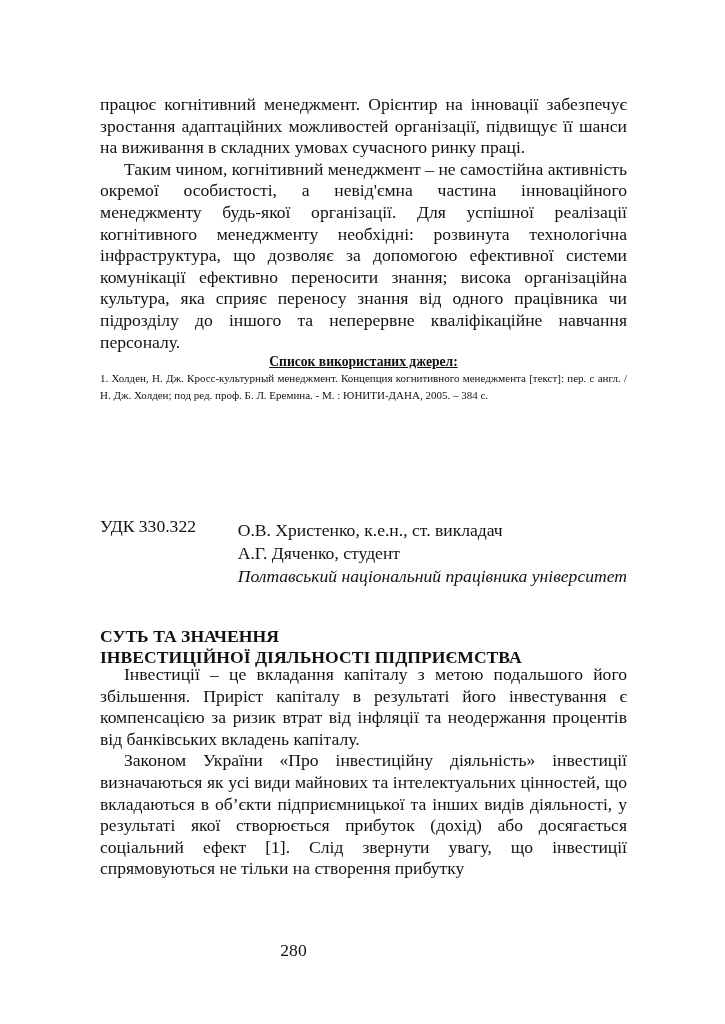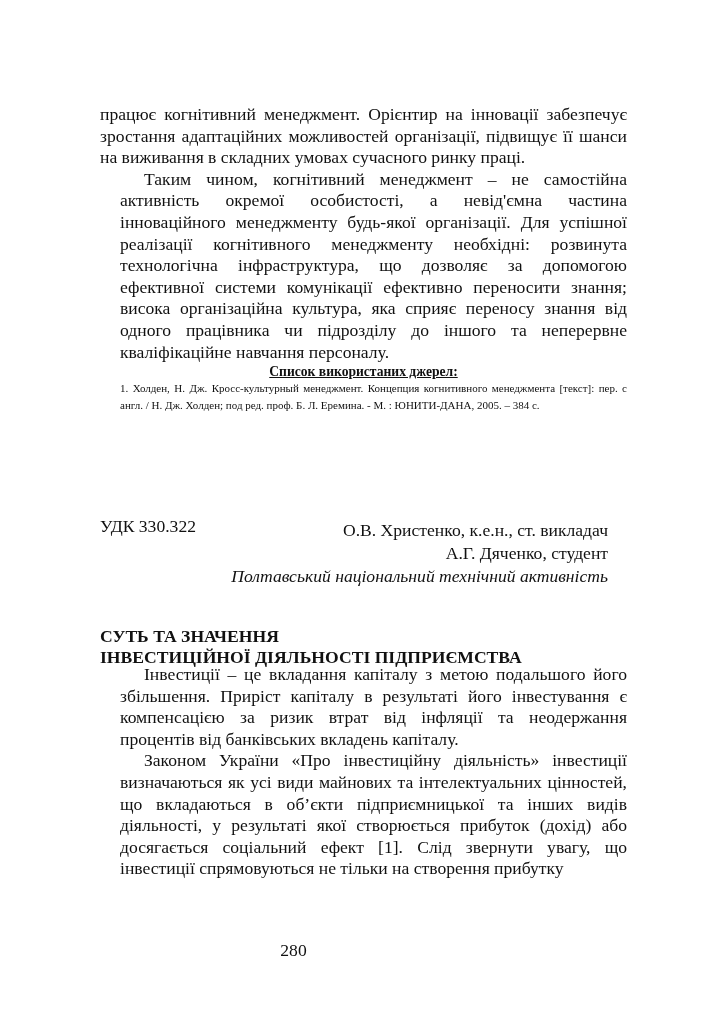--- a/index.html
+++ b/index.html
@@ -1,25 +1,25 @@
 <!DOCTYPE html>
 <html><head>
 <meta charset="utf-8">
 <style>
   html, body { margin: 0; padding: 0; background: #ffffff; }
   body { width: 725px; height: 1024px; position: relative; overflow: hidden;
          font-family: "Liberation Serif", "DejaVu Serif", serif; color: #111; }
-  .page { position: absolute; left: 100px; top: 104px; width: 527px; }
+  .page { position: absolute; left: 100px; top: 94px; width: 527px; }
   p { margin: 0; }
   .body-text { font-size: 17.6px; line-height: 21.6px; text-align: justify; }
-  .indent { text-indent: 24px; margin-left: 20px; }
+  .indent { text-indent: 24px; }
   .refs-title { font-size: 13.6px; font-weight: bold; text-align: center; line-height: 17px; margin-top: 0px; text-decoration: underline; }
   .ref { font-size: 11px; line-height: 17px; text-align: justify; text-indent: 0; }
   .udk { position: absolute; left: 100px; top: 516px; font-size: 17.6px; }
-  .authors { position: absolute; right: 117px; top: 519px; text-align: right; font-size: 17.6px; line-height: 23px; }
+  .authors { position: absolute; right: 98px; top: 519px; text-align: left; font-size: 17.6px; line-height: 23px; }
   .authors .italic { font-style: italic; }
   .title { position: absolute; left: 100px; width: 527px; top: 626px; text-align: left;
            font-weight: bold; font-size: 17.6px; line-height: 21px; }
   .section2 { position: absolute; left: 100px; top: 664px; width: 527px; }
   .page-num { position: absolute; left: 0; width: 587px; top: 940px; text-align: center; font-size: 17.6px; }
 </style>
 </head>
 <body>
 
 <div class="page">
@@ -27,21 +27,21 @@
   <p class="body-text indent">Таким чином, когнітивний менеджмент – не самостійна активність окремої особистості, а невід'ємна частина інноваційного менеджменту будь-якої організації. Для успішної реалізації когнітивного менеджменту необхідні: розвинута технологічна інфраструктура, що дозволяє за допомогою ефективної системи комунікації ефективно переносити знання; висока організаційна культура, яка сприяє переносу знання від одного працівника чи підрозділу до іншого та неперервне кваліфікаційне навчання персоналу.</p>
   <p class="refs-title">Список використаних джерел:</p>
   <p class="ref indent">1. Холден, Н. Дж. Кросс-культурный менеджмент. Концепция когнитивного менеджмента [текст]: пер. с англ. / Н. Дж. Холден; под ред. проф. Б. Л. Еремина. - М. : ЮНИТИ-ДАНА, 2005. – 384 с.</p>
 </div>
 
 <div class="udk">УДК 330.322</div>
 
 <div class="authors">
   <div>О.В. Христенко, к.е.н., ст. викладач</div>
   <div>А.Г. Дяченко, студент</div>
-  <div class="italic">Полтавський національний технічний активність</div>
+  <div class="italic">Полтавський національний працівника університет</div>
 </div>
 
 <div class="title">
   <div>СУТЬ ТА ЗНАЧЕННЯ</div>
   <div>ІНВЕСТИЦІЙНОЇ ДІЯЛЬНОСТІ ПІДПРИЄМСТВА</div>
 </div>
 
 <div class="section2">
   <p class="body-text indent">Інвестиції – це вкладання капіталу з метою подальшого його збільшення. Приріст капіталу в результаті його інвестування є компенсацією за ризик втрат від інфляції та неодержання процентів від банківських вкладень капіталу.</p>
   <p class="body-text indent">Законом України «Про інвестиційну діяльність» інвестиції визначаються як усі види майнових та інтелектуальних цінностей, що вкладаються в об’єкти підприємницької та інших видів діяльності, у результаті якої створюється прибуток (дохід) або досягається соціальний ефект [1]. Слід звернути увагу, що інвестиції спрямовуються не тільки на створення прибутку</p>

